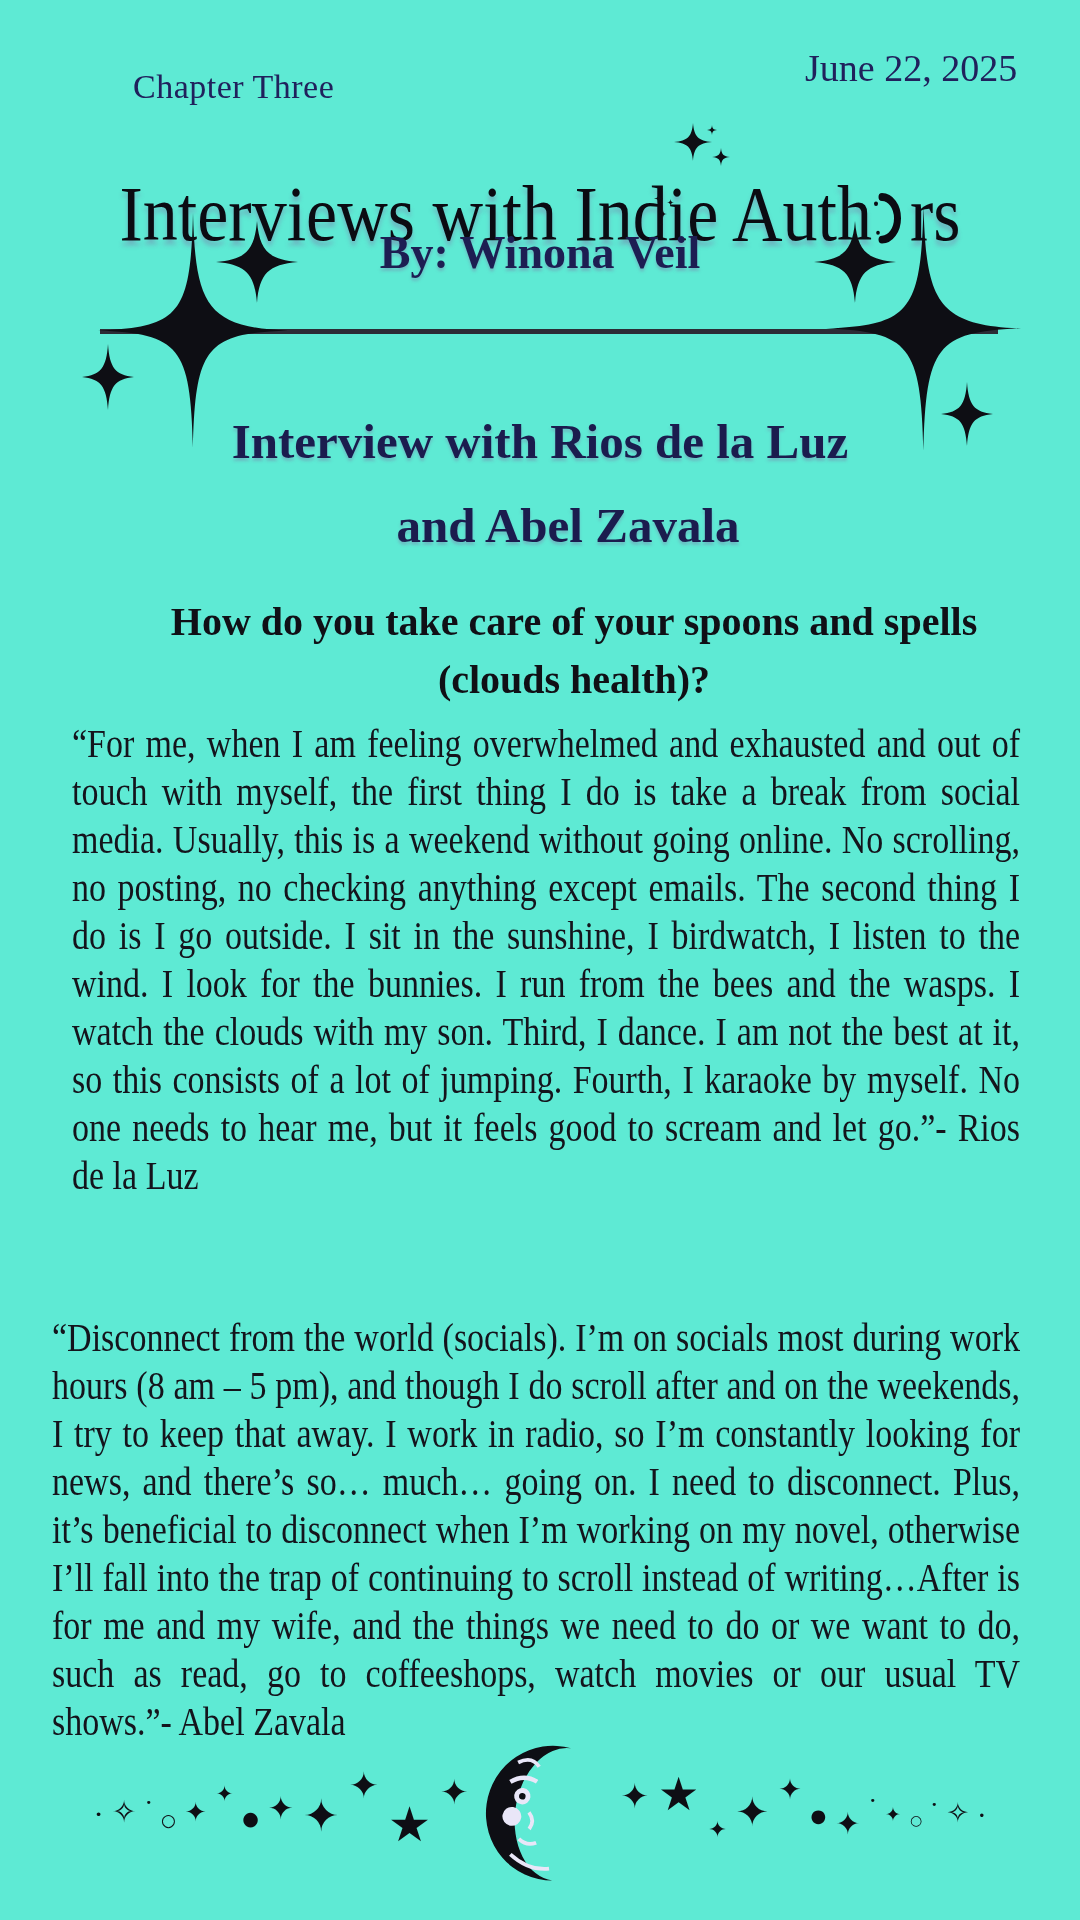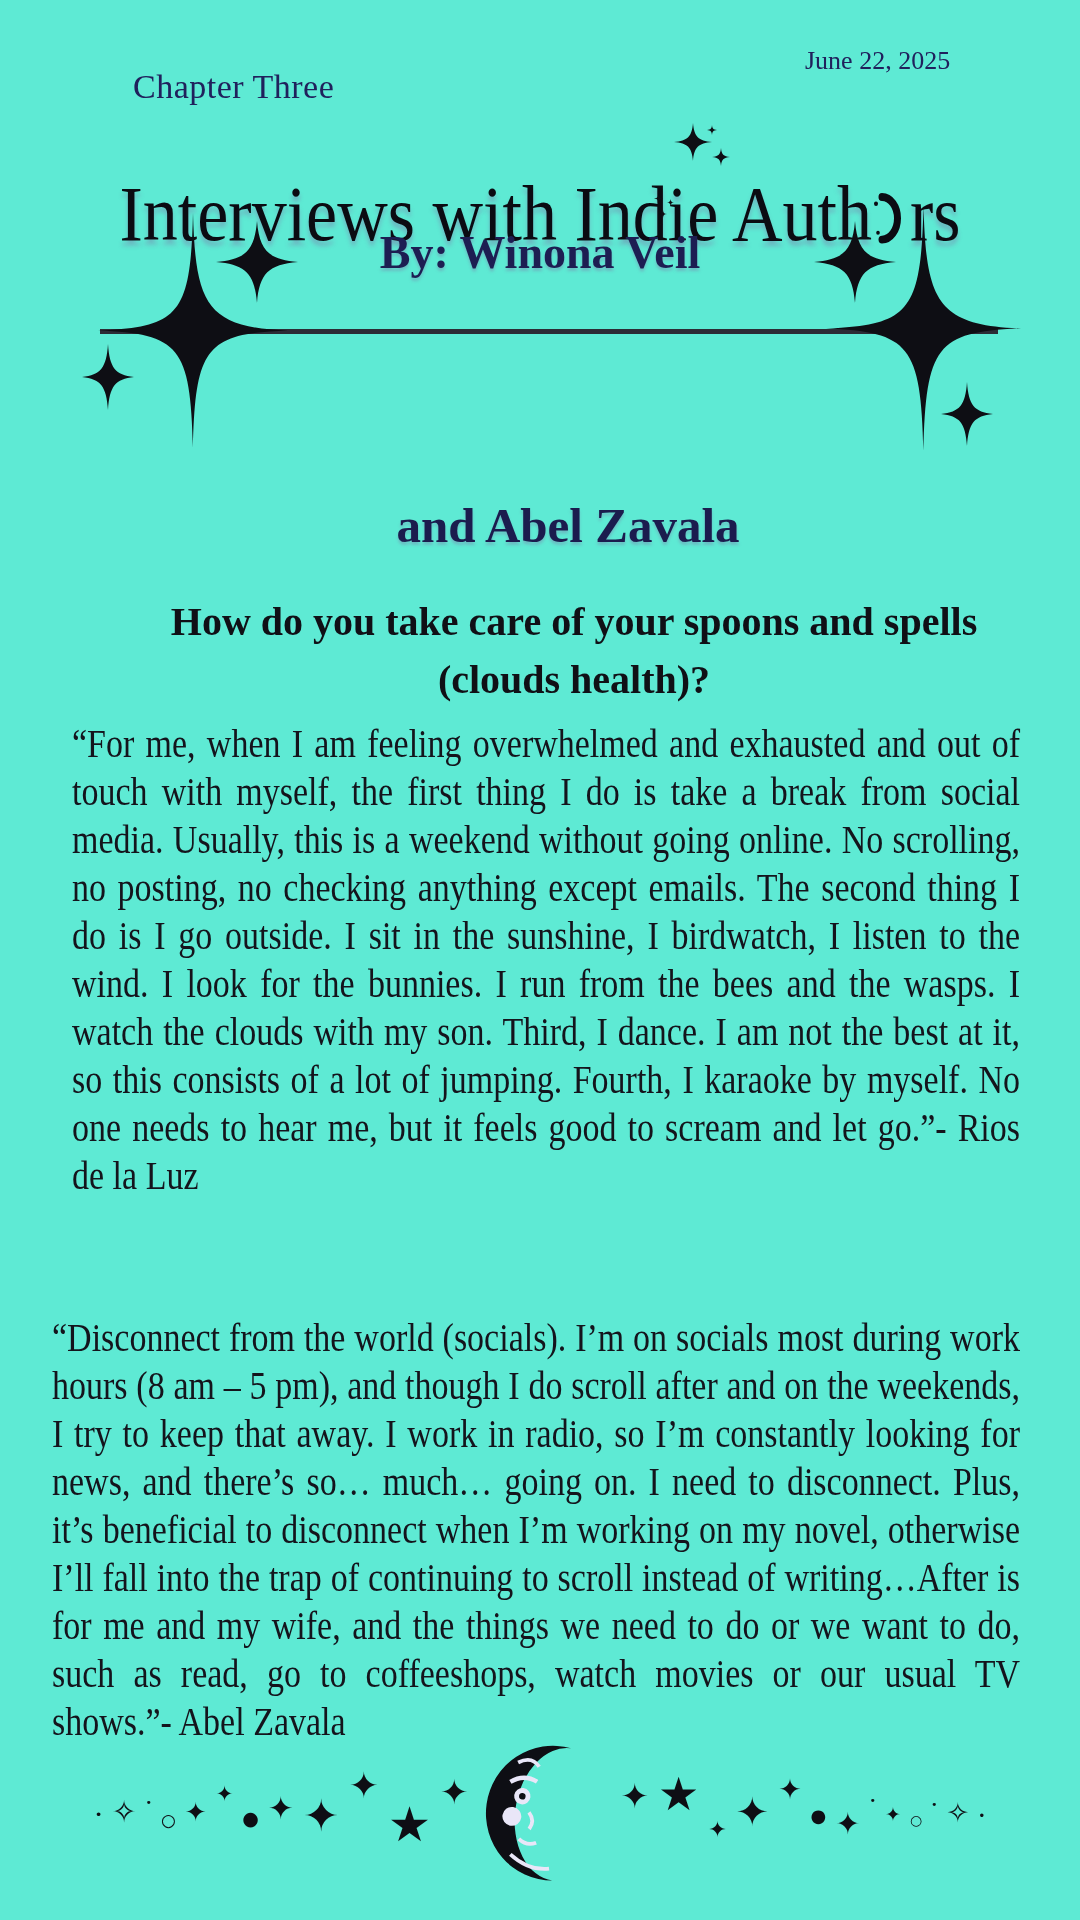--- a/index.html
+++ b/index.html
@@ -1,20 +1,20 @@
 <!DOCTYPE html>
 <html><head>
 <meta charset="utf-8">
 <style>
   html,body{margin:0;padding:0;background:#E9E6F8;}
   .page{position:relative;width:1080px;height:1920px;background:#5eead4;overflow:hidden;
         font-family:"Liberation Serif",serif;}
   .abs{position:absolute;}
   .chapter{left:133px;top:68px;font-size:34px;color:#20215C;letter-spacing:.5px;}
-  .date{left:805px;top:46px;font-size:26px;color:#20215C;}
+  .date{left:805px;top:46px;font-size:38px;color:#20215C;}
   .title{left:0;top:122px;width:1080px;text-align:center;font-size:70px;color:#0B0B12;
          font-weight:400;line-height:80px;transform:scaleY(1.12);transform-origin:50% 0;
          text-shadow:0 5px 4px rgba(125,120,168,.45);white-space:nowrap;}
   .title svg{vertical-align:-6px;}
   .byline{left:0;top:226px;width:1080px;text-align:center;font-size:46px;color:#1D1E52;
           text-shadow:0 3px 3px rgba(125,120,168,.4);font-weight:bold;}
   .divider-line{left:100px;top:329px;width:898px;height:5px;background:#2C2C36;}
   .h2line{left:0;width:1080px;text-align:center;font-weight:700;font-size:49px;color:#1B1C4E;
           text-shadow:0 3px 3px rgba(125,120,168,.4);}
   .h2line.l1{top:372px;} .h2line.l2{top:456px;margin-left:28px;}
@@ -92,20 +92,21 @@
   <svg class="abs" style="left:826px;top:206px;" width="195" height="245" viewBox="0 0 100 100" preserveAspectRatio="none">
       <use href="#sp-big" class="sparkle"></use>
     </svg>
   <svg class="abs" style="left:82px;top:344px;" width="52" height="66" viewBox="0 0 100 100" preserveAspectRatio="none">
       <use href="#sp" class="sparkle"></use>
     </svg>
   <svg class="abs" style="left:941px;top:382px;" width="52" height="64" viewBox="0 0 100 100" preserveAspectRatio="none">
       <use href="#sp" class="sparkle"></use>
     </svg>
 
+  <h2 class="abs h2line l1">Interview with Rios de la Luz</h2>
   <h2 class="abs h2line l2">and Abel Zavala</h2>
 
   <h3 class="abs qline l1">How do you take care of your spoons and spells</h3>
   <h3 class="abs qline l2">(clouds health)?</h3>
 
   <p class="abs para para1">“For me, when I am feeling overwhelmed and exhausted and out of touch with myself, the first thing I do is take a break from social media. Usually, this is a weekend without going online. No scrolling, no posting, no checking anything except emails. The second thing I do is I go outside. I sit in the sunshine, I birdwatch, I listen to the wind. I look for the bunnies. I run from the bees and the wasps. I watch the clouds with my son. Third, I dance. I am not the best at it, so this consists of a lot of jumping. Fourth, I karaoke by myself. No one needs to hear me, but it feels good to scream and let go.”- Rios de la Luz</p>
   <p class="abs para para2">“Disconnect from the world (socials). I’m on socials most during work hours (8 am – 5 pm), and though I do scroll after and on the weekends, I try to keep that away. I work in radio, so I’m constantly looking for news, and there’s so… much… going on. I need to disconnect. Plus, it’s beneficial to disconnect when I’m working on my novel, otherwise I’ll fall into the trap of continuing to scroll instead of writing…After is for me and my wife, and the things we need to do or we want to do, such as read, go to coffeeshops, watch movies or our usual TV shows.”- Abel Zavala</p>
 
   <div class="abs star-band">
     <div class="stars-group">

